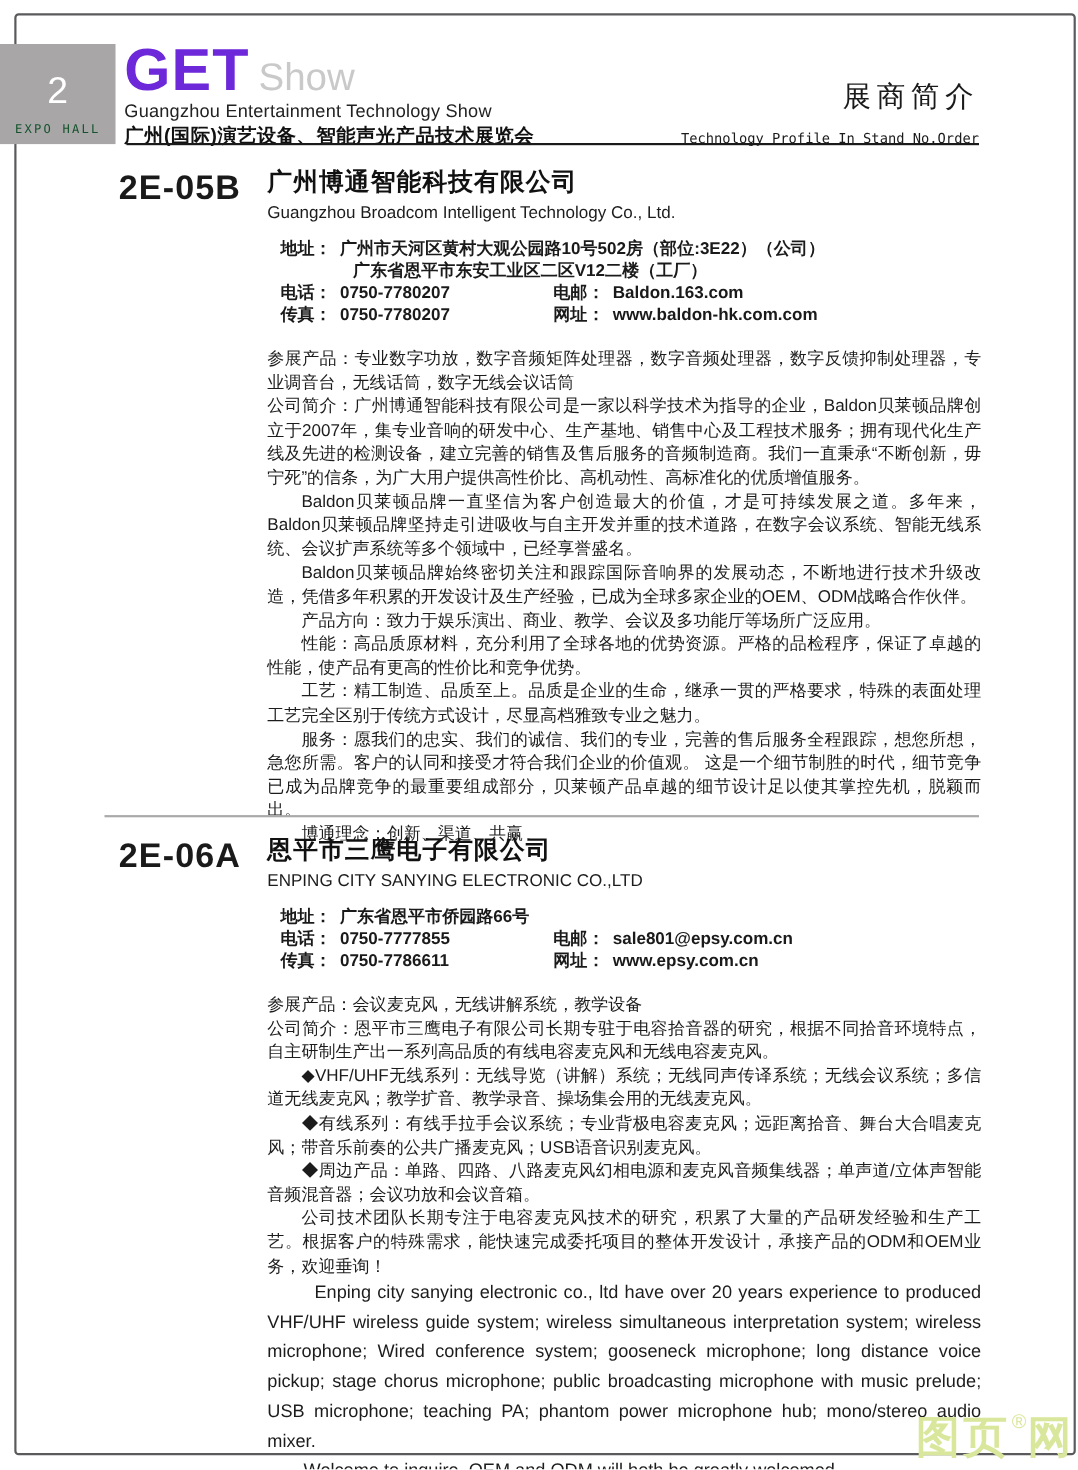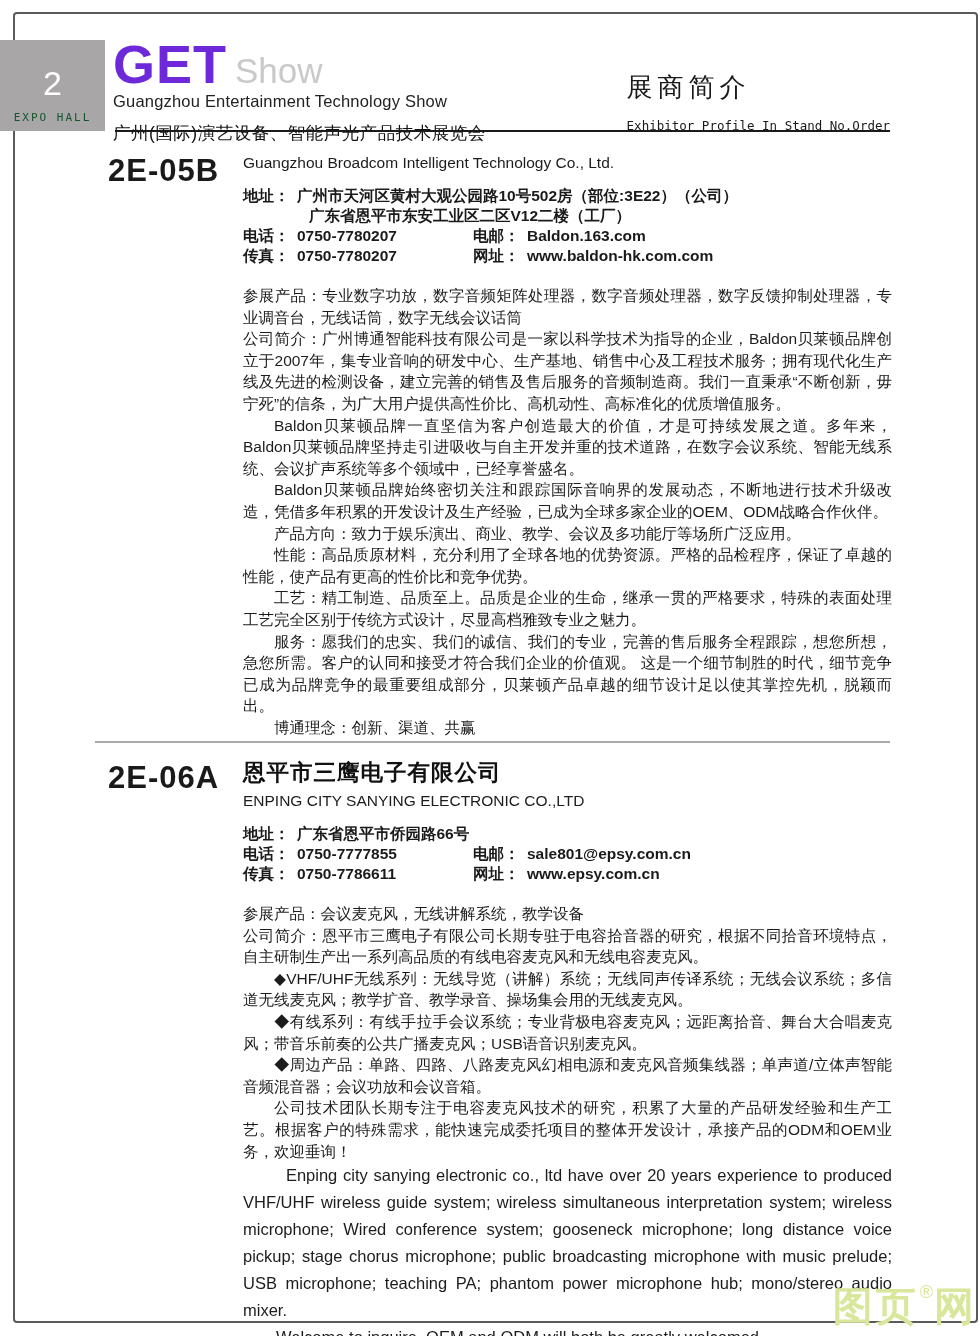--- a/index.html
+++ b/index.html
@@ -16,42 +16,42 @@
               background:#a8a6a7; z-index:2; display:flex; flex-direction:column;
               align-items:center; justify-content:flex-end; padding-bottom:7px; }
   .hall-num { color:#ffffff; font-size:34px; line-height:36px; font-weight:400; margin-bottom:10px; }
   .hall-label { color:#14532d; font-family:"DejaVu Sans Mono", monospace; font-size:11px; letter-spacing:2px; }
 
   .logo-block { position:absolute; left:113px; top:38px; }
   .logo-line { white-space:nowrap; }
   .logo-get { font-size:54px; line-height:52px; font-weight:700; color:#6d28d9; letter-spacing:1px; }
   .logo-show { font-size:35px; font-weight:400; color:#c9c9c9; margin-left:8px; }
   .logo-sub-en { font-size:16.5px; color:#222; margin-top:1px; letter-spacing:0.2px; }
-  .logo-sub-cn { font-size:17.5px; font-weight:400; color:#111; margin-top:10px; letter-spacing:0.5px; }
+  .logo-sub-cn { font-size:17.5px; font-weight:700; color:#111; margin-top:0; letter-spacing:0.5px; }
 
-  .page-title { position:absolute; right:90px; top:70px; }
+  .page-title { position:absolute; right:90px; top:70px; text-align:right; }
   .title-cn { font-size:26px; color:#1a1a1a; letter-spacing:5px; font-weight:500; }
   .title-en { font-family:"DejaVu Sans Mono", monospace; font-size:12.5px; color:#1a1a1a; margin-top:13px; }
   .header-rule { position:absolute; left:115px; top:130px; width:775px; border-top:2px solid #1a1a1a; }
 
   
   .exhibitor { position:absolute; left:108px; right:88px; display:flex; }
   .exh-1 { top:150px; }
   .exh-2 { top:757px; }
   .stand { flex:0 0 135px; font-size:31px; font-weight:700; letter-spacing:1px; color:#1a1a1a; padding-top:3px; }
   .info { flex:1; min-width:0; }
   .name-cn { font-size:22.5px; font-weight:700; color:#111; letter-spacing:1px; }
   .name-en { font-size:15.5px; color:#1c1c1c; margin-top:4px; }
 
-  .contact { margin-top:14px; font-size:15.5px; font-weight:700; line-height:20px; color:#1a1a1a; }
+  .contact { margin-top:14px; font-size:15.5px; font-weight:700; line-height:20px; color:#1a1a1a;margin-left:12px; }
   .crow { display:flex; }
   .clabel { flex:0 0 54px; white-space:nowrap; }
   .cindent { padding-left:66px; }
   .pair { display:flex; }
-  .pair-left { width:230px; }
+  .pair-left { width:248px; }
 
   .body-text { margin-top:19px; font-size:15.5px; line-height:21.6px; color:#1c1c1c;
                text-align:justify; }
   .body-text p { margin:0; }
   .p-indent { text-indent:2em; }
   .p-en-wide { font-size:16.5px; line-height:27px; margin-left:-45px; margin-right:16px;
                text-indent:2.6em; text-align:justify; }
   .p-en { font-size:16.5px; line-height:27px; text-indent:2em; }
 
   .divider { position:absolute; left:95px; top:741px; width:795px; border-top:2px solid #a9a9a9; }
@@ -77,29 +77,30 @@
     <div class="logo-block">
       <div class="logo-line">
         <span class="logo-get">GET</span><span class="logo-show">Show</span>
       </div>
       <div class="logo-sub-en">Guangzhou Entertainment  Technology Show</div>
       <div class="logo-sub-cn">广州(国际)演艺设备、智能声光产品技术展览会</div>
     </div>
 
     <div class="page-title">
       <div class="title-cn">展商简介</div>
-      <div class="title-en">Exhibitor Profile In Stand No.Order</div>
+      <div class="title-en">Technology Profile In Stand No.Order</div>
     </div>
 
     <div class="header-rule"></div>
   </header>
 
   <section class="exhibitor exh-1">
     <div class="stand">2E-05B</div>
     <div class="info">
+      <div class="name-cn">广州博通智能科技有限公司</div>
       <div class="name-en">Guangzhou Broadcom Intelligent Technology Co., Ltd.</div>
 
       <div class="contact">
         <div class="crow">
           <span class="clabel">地址：</span>
           <span>广州市天河区黄村大观公园路10号502房（部位:3E22）（公司）</span>
         </div>
         <div class="crow cindent">
           <span>广东省恩平市东安工业区二区V12二楼（工厂）</span>
         </div>

